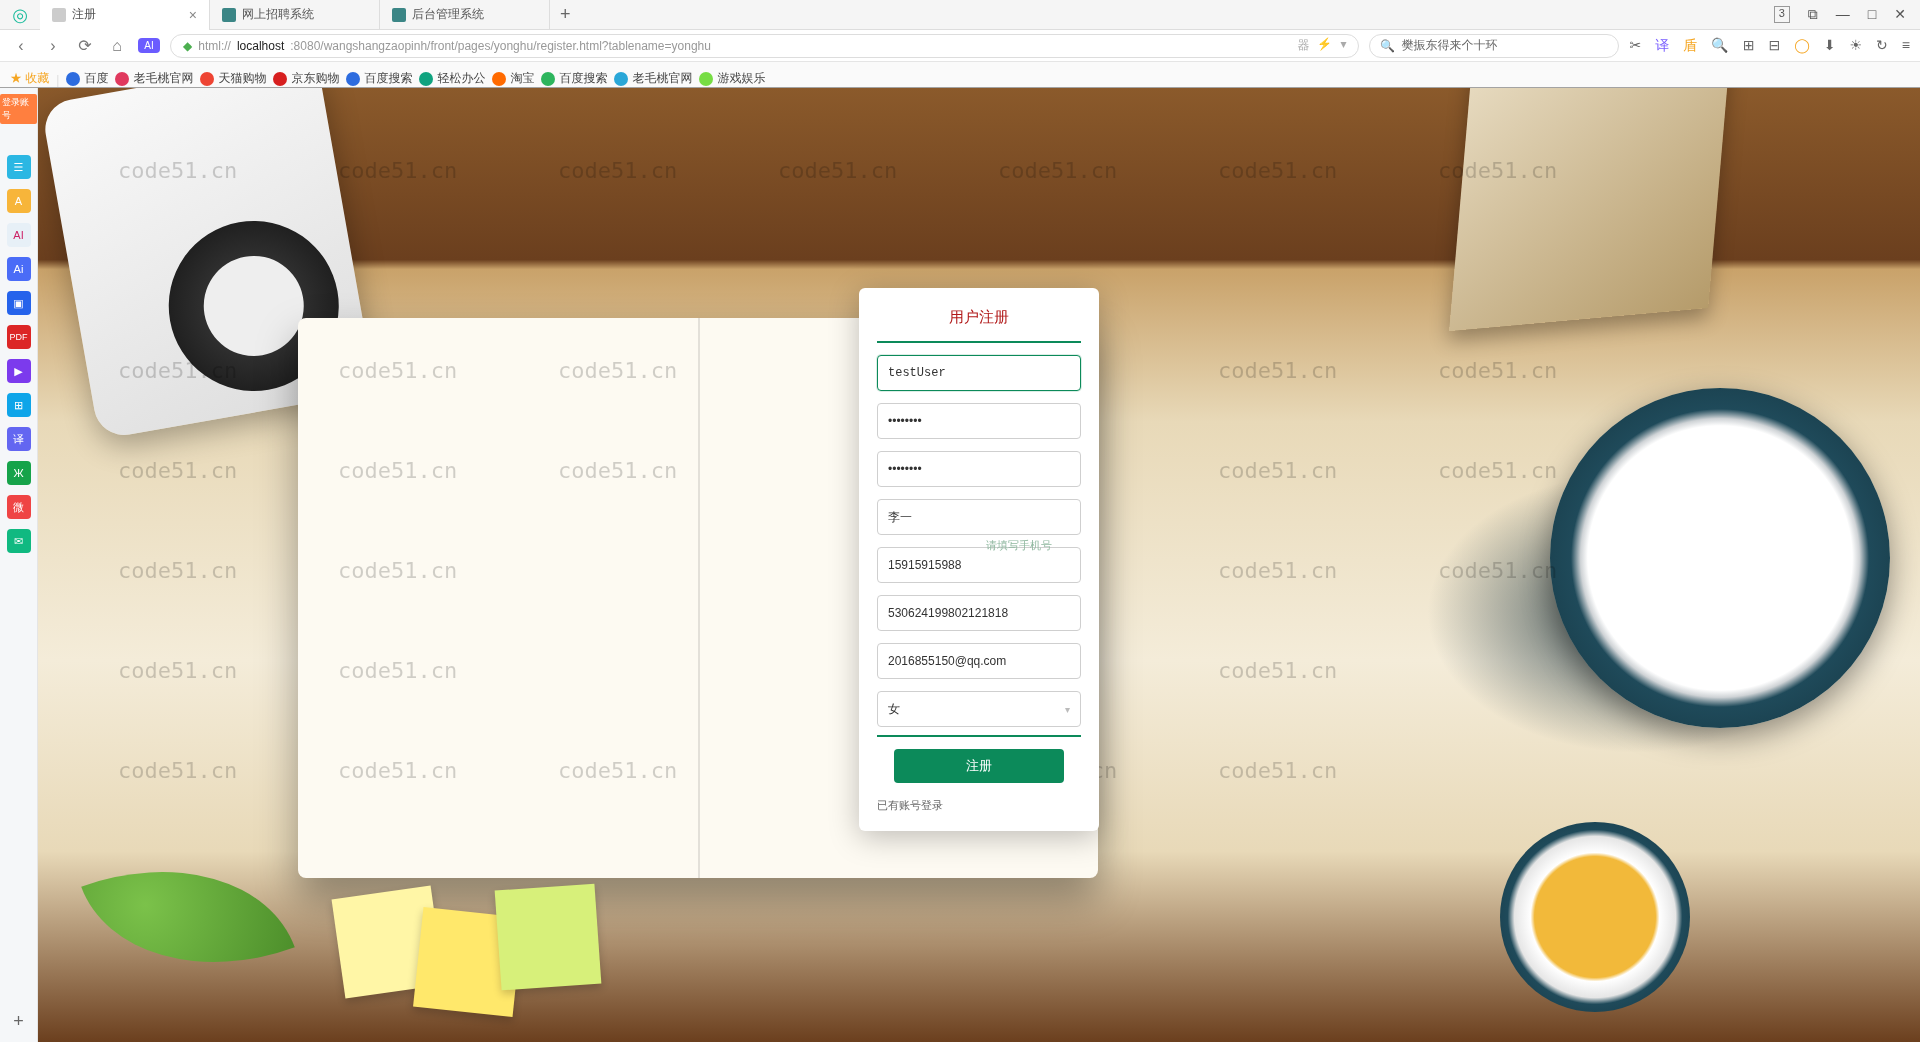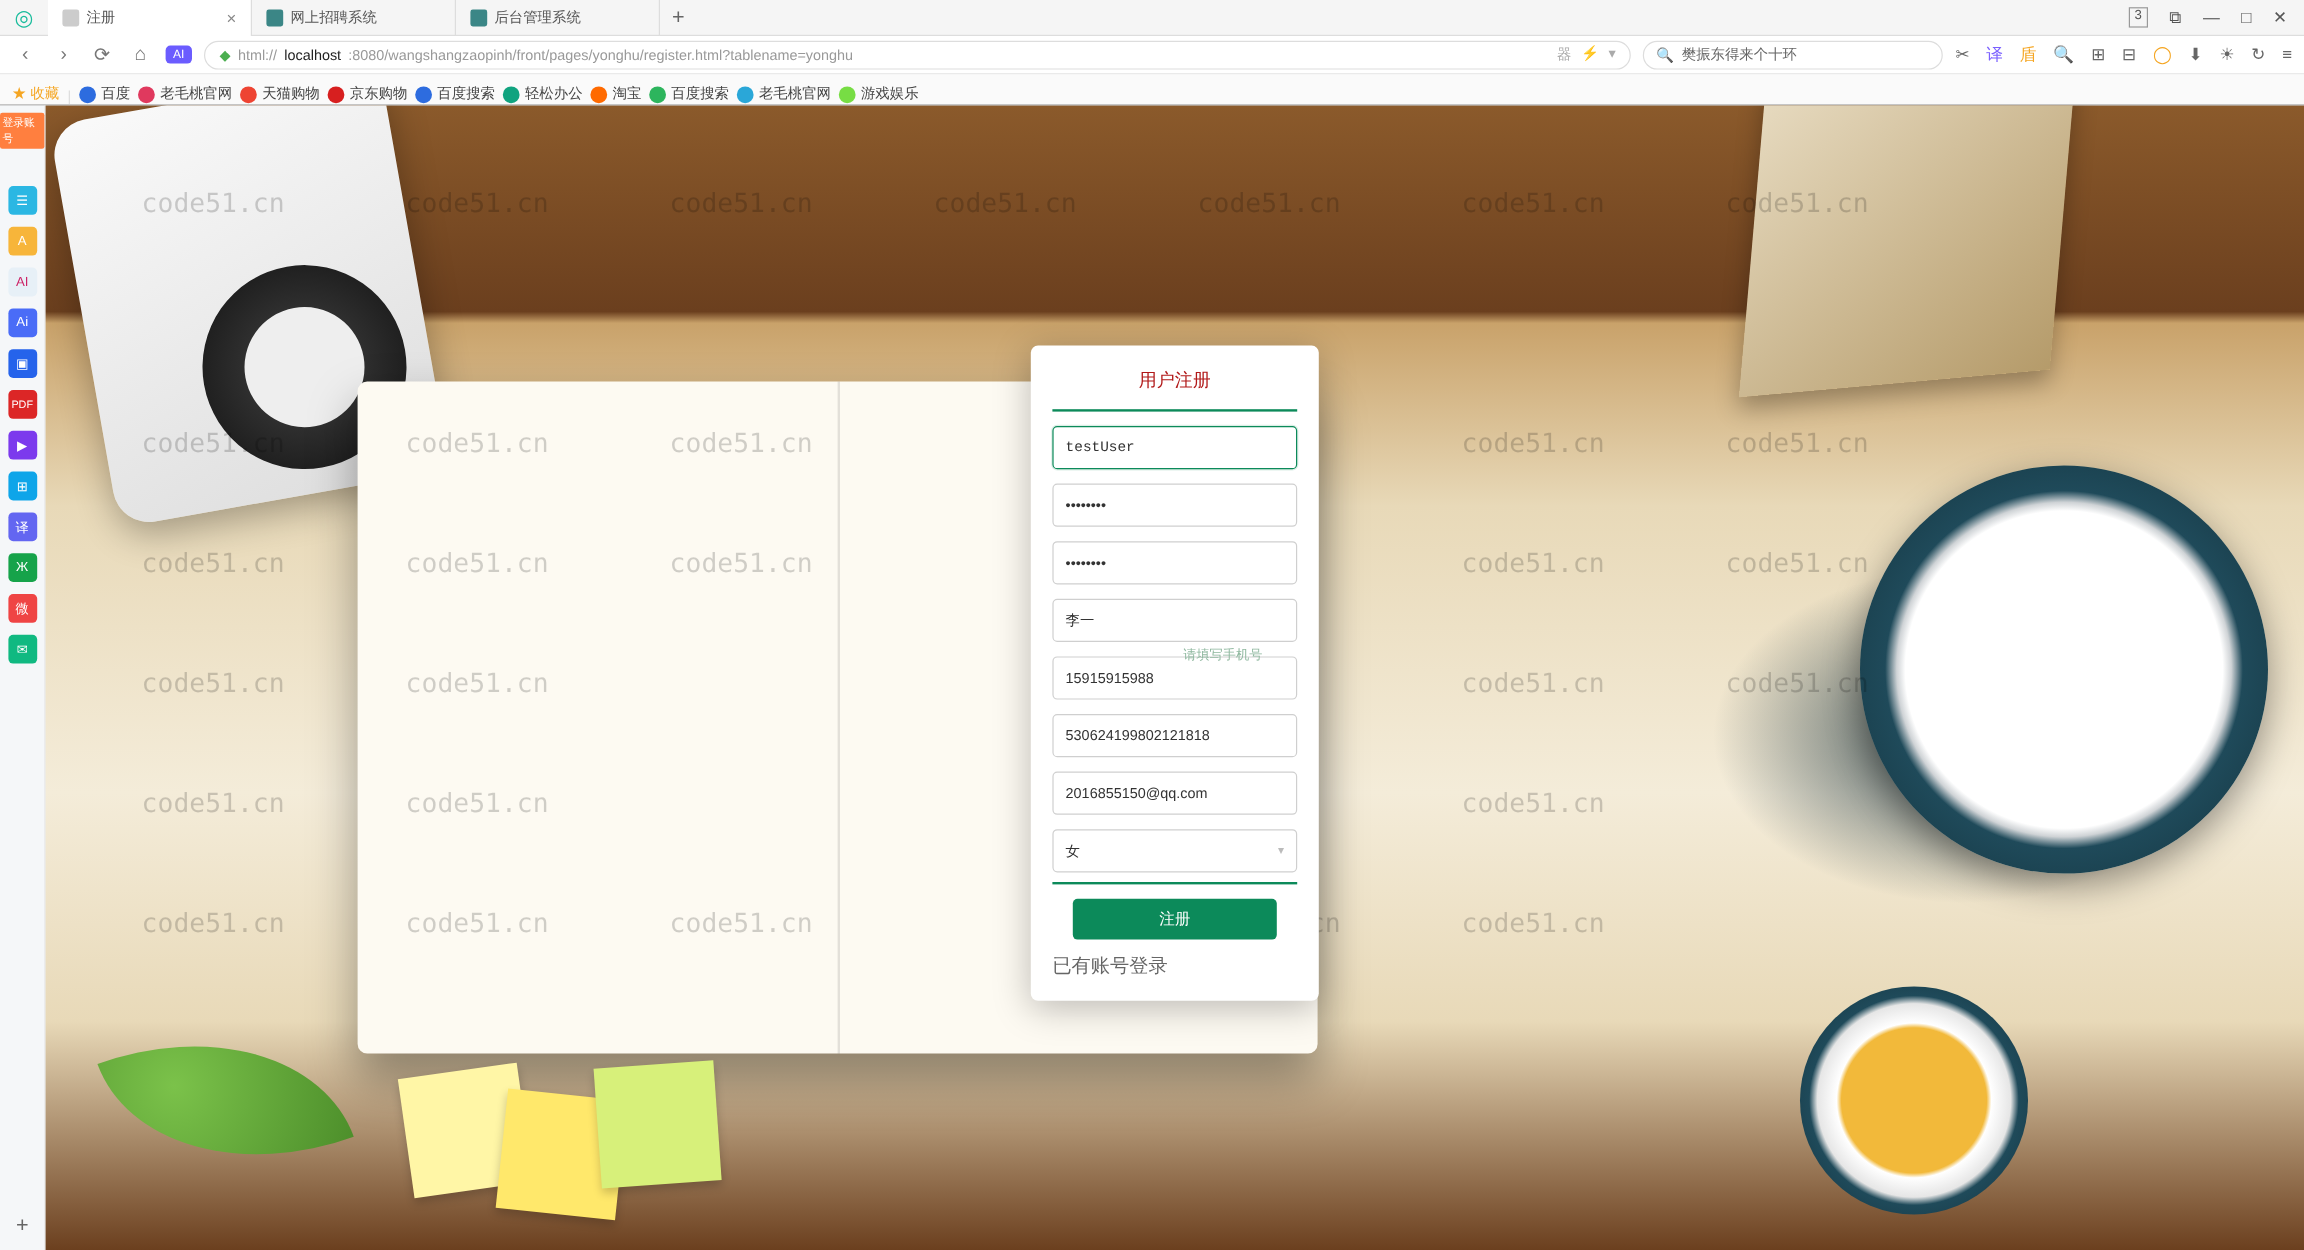--- a/index.html
+++ b/index.html
@@ -59,21 +59,21 @@
 
 
 .card { position: absolute; left: 50%; top: 200px; transform: translateX(-50%); width: 240px; background: #fff; border-radius: 6px; box-shadow: 0 6px 30px rgba(0,0,0,0.25); padding: 20px 18px 18px; z-index: 20; }
 .card h3 { text-align: center; color: #b11818; font-size: 15px; font-weight: 500; margin-bottom: 18px; }
 .field { width: 100%; height: 36px; border: 1px solid #cfcfcf; border-radius: 4px; padding: 0 10px; font-size: 12px; color: #333; margin-bottom: 12px; outline: none; }
 .field.hl { border-color: #0c8a5a; box-shadow: 0 0 0 1px rgba(12,138,90,0.15); font-family: Liberation Mono, monospace; }
 .select { display:flex; align-items:center; position:relative; }
 .select::after { content:"▾"; position:absolute; right:10px; color:#bbb; font-size:10px; }
 .divider { border-top: 2px solid #0c8a5a; margin: -4px 0 12px; }
 .btn { width: 170px; height: 34px; margin: 6px auto 12px; display: block; background: #0c8a5a; color: #fff; border: none; border-radius: 4px; font-size: 13px; }
-.login-link { font-size: 16px; color: #666; }
+.login-link { font-size: 11px; color: #666; }
 .hint-overlay { position:absolute; top:244px; left:50%; transform:translateX(-50%); z-index:25; font-size:11px; color:#8fb89f; pointer-events:none; }
 </style>
 </head>
 <body>
 
 <div class="browser">
 
   <div class="tab-bar">
     <div class="logo">◎</div>
     <div class="tab active">

